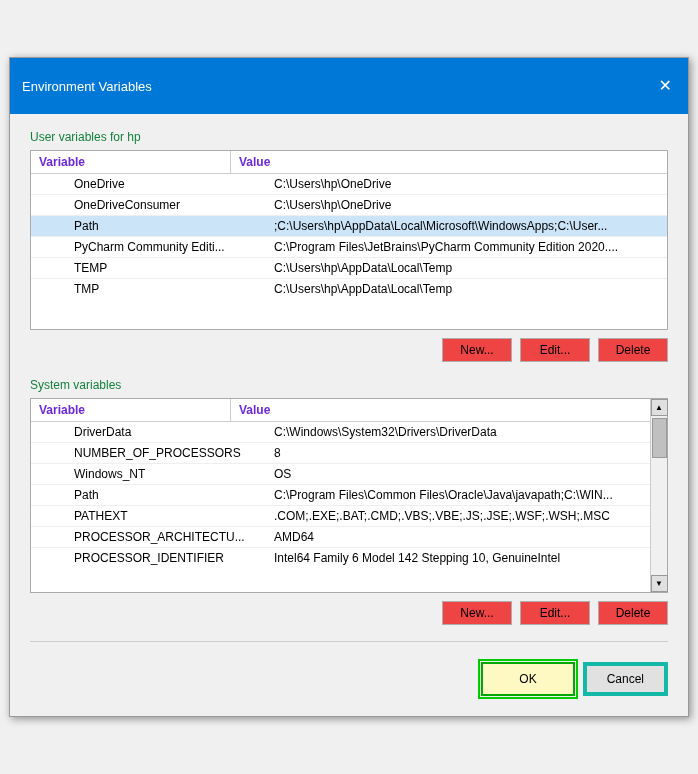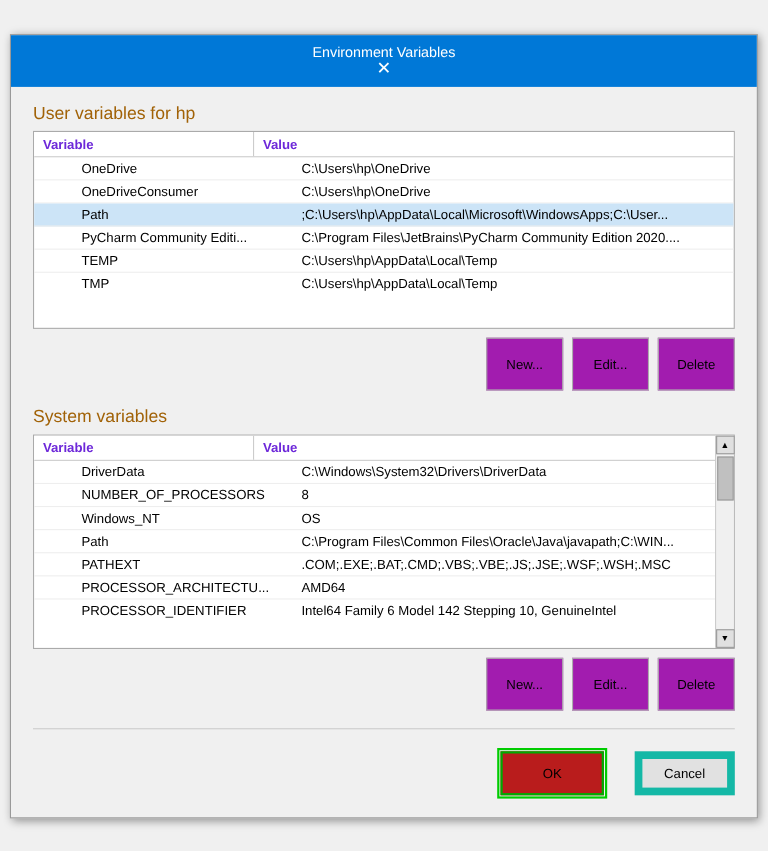--- a/index.html
+++ b/index.html
@@ -18,47 +18,46 @@
     .dialog {
       width: 680px;
       background: #f0f0f0;
       border: 1px solid #999;
       box-shadow: 2px 2px 8px rgba(0,0,0,0.4);
     }
 
     .title-bar {
       background: #0078d7;
       color: white;
-      padding: 8px 12px;
+      padding: 20px 12px;
       display: flex;
       justify-content: space-between;
       align-items: center;
       font-size: 13px;
       font-weight: 400;
-      flex-direction: column;
     }
 
     .title-bar-close {
       background: none;
       border: none;
       color: white;
       font-size: 16px;
       cursor: pointer;
       padding: 0 4px;
       line-height: 1;
     }
 
     .dialog-body {
       padding: 16px 20px;
     }
 
     .section-label {
-      font-size: 16px;
+      font-size: 12px;
       margin-bottom: 6px;
-      color: #a16207;
+      color: #15803d;
     }
 
     .table-header {
       display: grid;
       grid-template-columns: 200px 1fr;
       background: white;
       border-bottom: 1px solid #ccc;
     }
 
     .table-header-cell {
@@ -152,57 +151,56 @@
 
     .buttons-row {
       display: flex;
       justify-content: flex-end;
       gap: 8px;
       margin-top: 8px;
       margin-bottom: 16px;
     }
 
     .btn {
-      padding: 16px 16px;
-      font-size: 12px;
-      background: #a21caf;
+      padding: 4px 16px;
+      font-size: 12px;
+      background: #ef4444;
       border: 1px solid #adadad;
       cursor: pointer;
       min-width: 70px;
       color: #000;
     }
 
     .bottom-buttons {
       display: flex;
       justify-content: flex-end;
       gap: 8px;
       padding: 8px 0 4px 0;
     }
 
     .btn-ok {
       padding: 6px 36px;
       font-size: 12px;
-      background: #b91c1c;
+      background: #fef9c3;
       border: 2px solid #00aa00;
       cursor: pointer;
       min-width: 70px;
       color: #000;
       outline: 2px solid #00cc00;
       outline-offset: 1px;
     }
 
     .btn-cancel {
       padding: 6px 20px;
       font-size: 12px;
       background: #e1e1e1;
-      border: 7px solid #14b8a6;
+      border: 4px solid #14b8a6;
       cursor: pointer;
       min-width: 70px;
       color: #000;
-      margin-left: 20px;
     }
 
     .divider {
       height: 1px;
       background: #ccc;
       margin: 4px 0 12px 0;
     }
   </style>
 </head>
 <body>

